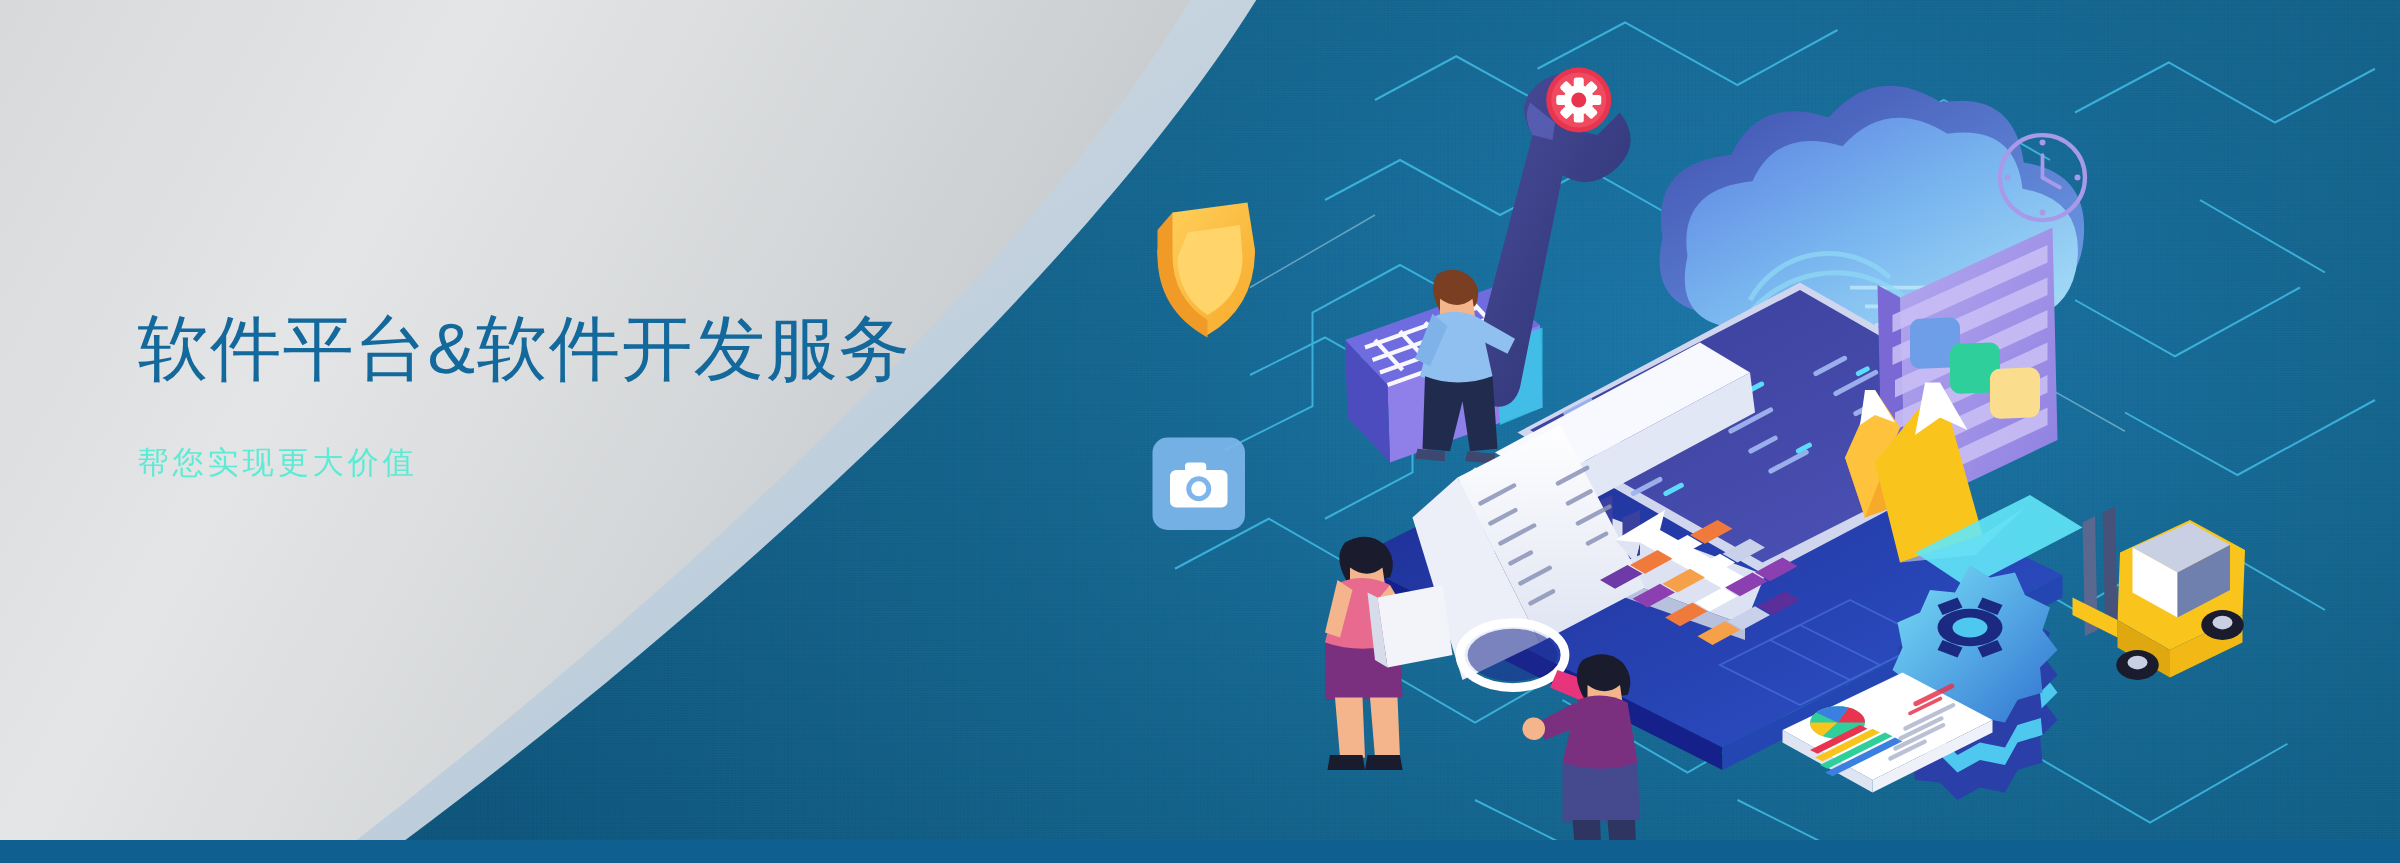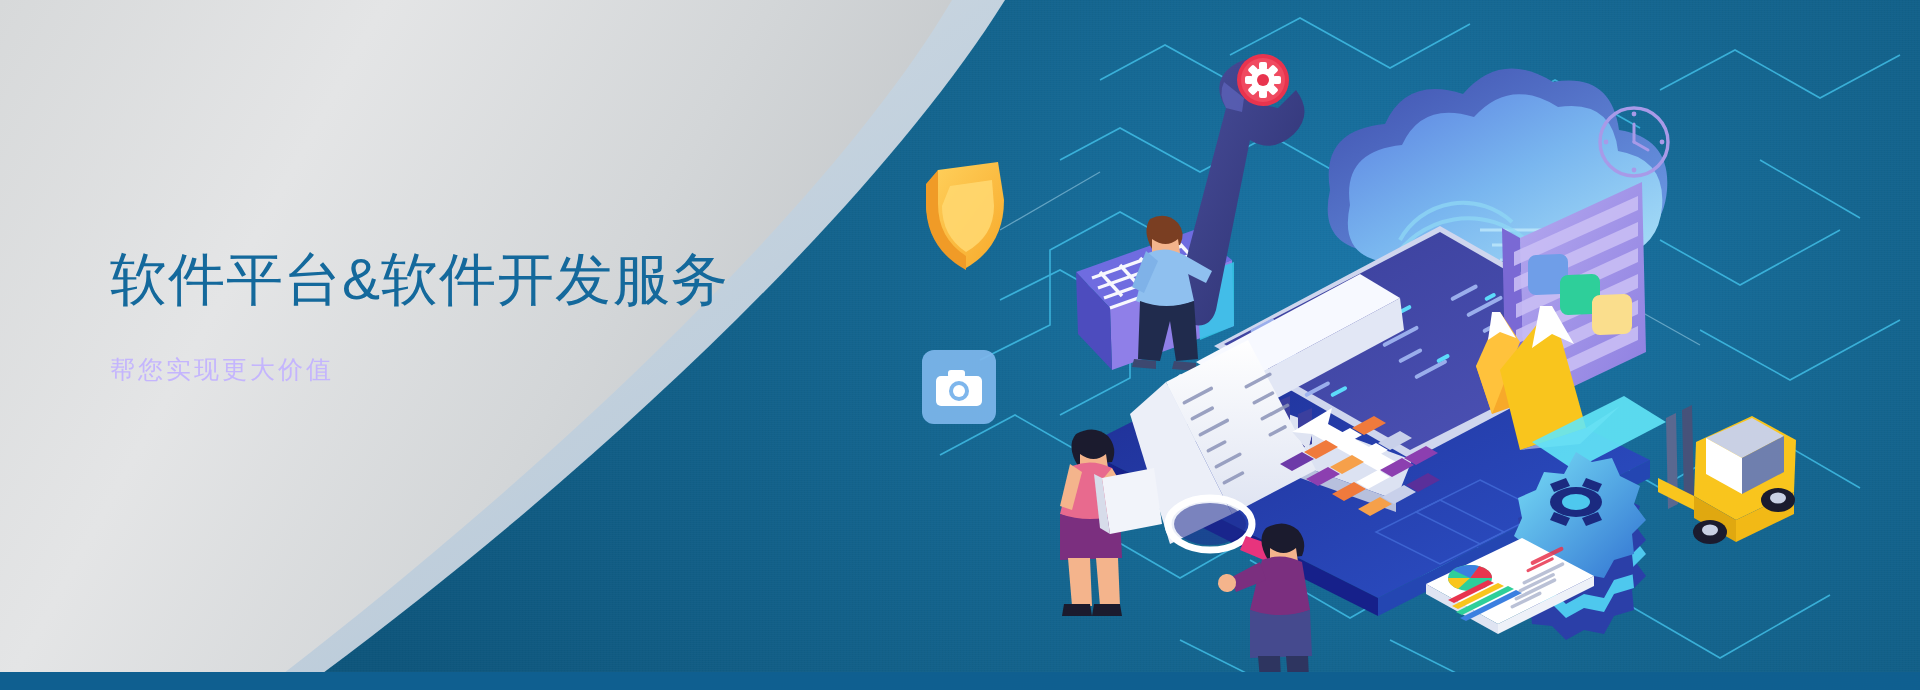--- a/index.html
+++ b/index.html
@@ -50,21 +50,21 @@
     line-height:1.18;
     letter-spacing:1px;
     color:#14699c;
     font-weight:400;
     white-space:nowrap;
   }
   .subtitle {
     margin-top:40px;
     font-size:25px;
     letter-spacing:3px;
-    color:#c4b5fd;
+    color:#5eead4;
     font-weight:400;
   }
 
   
   .illus { position:absolute; left:880px; top:30px; width:1040px; height:660px; }
   .illus svg { display:block; width:100%; height:100%; }
 </style>
 </head>
 <body>
 

